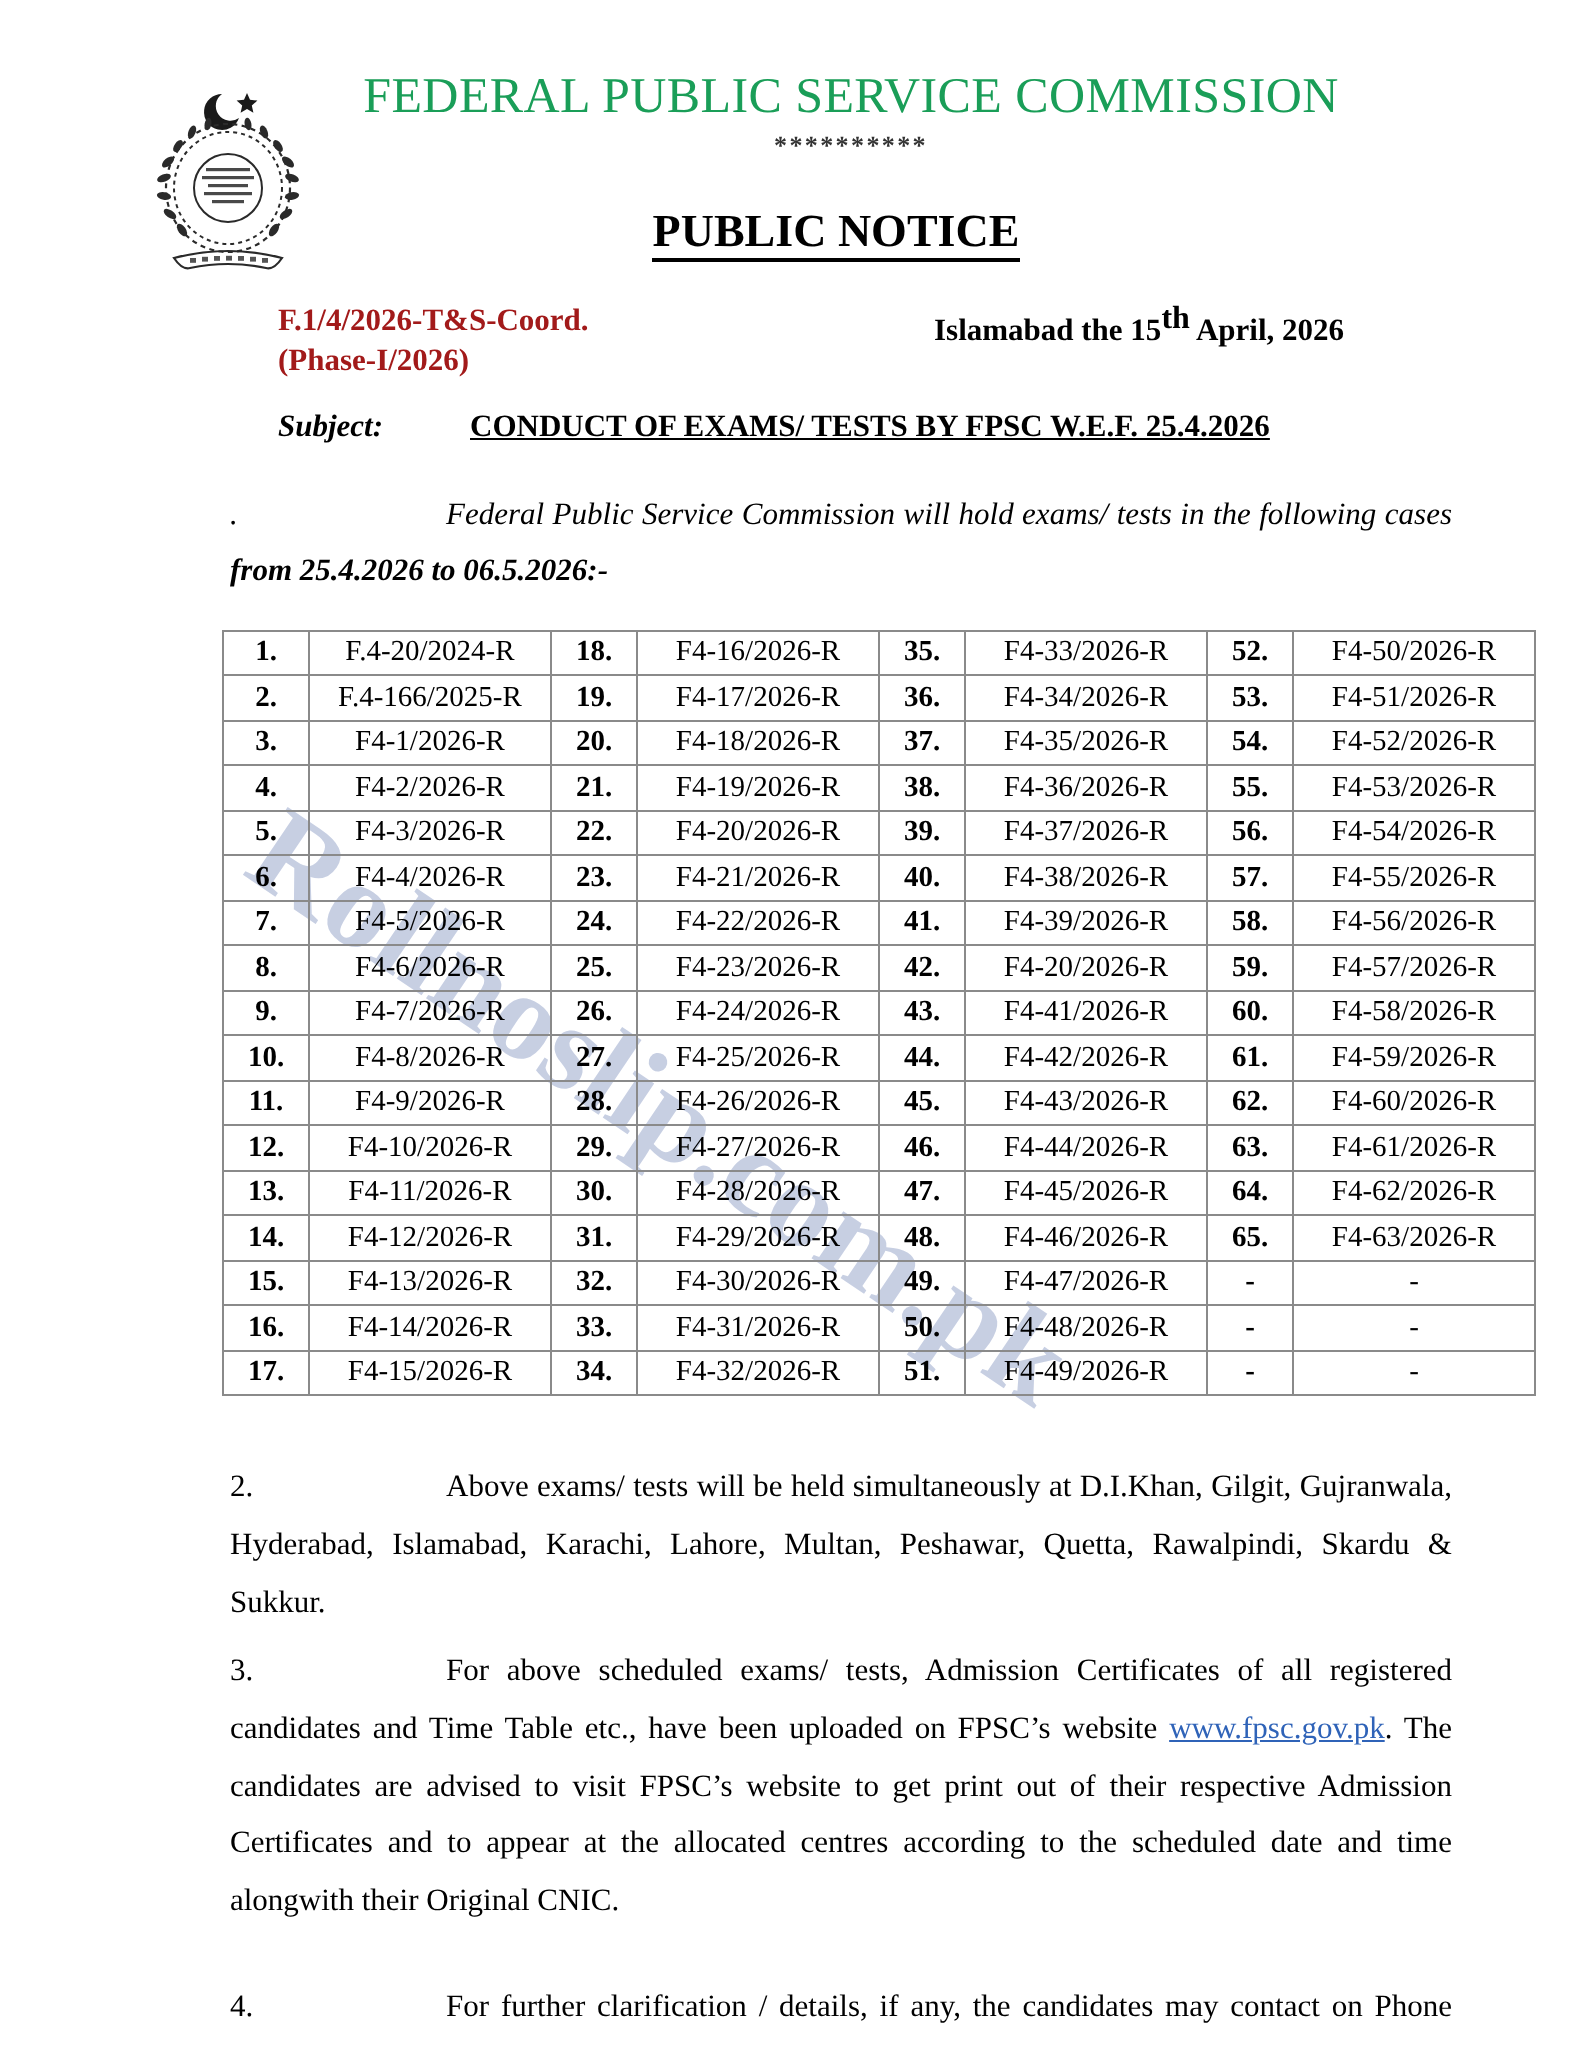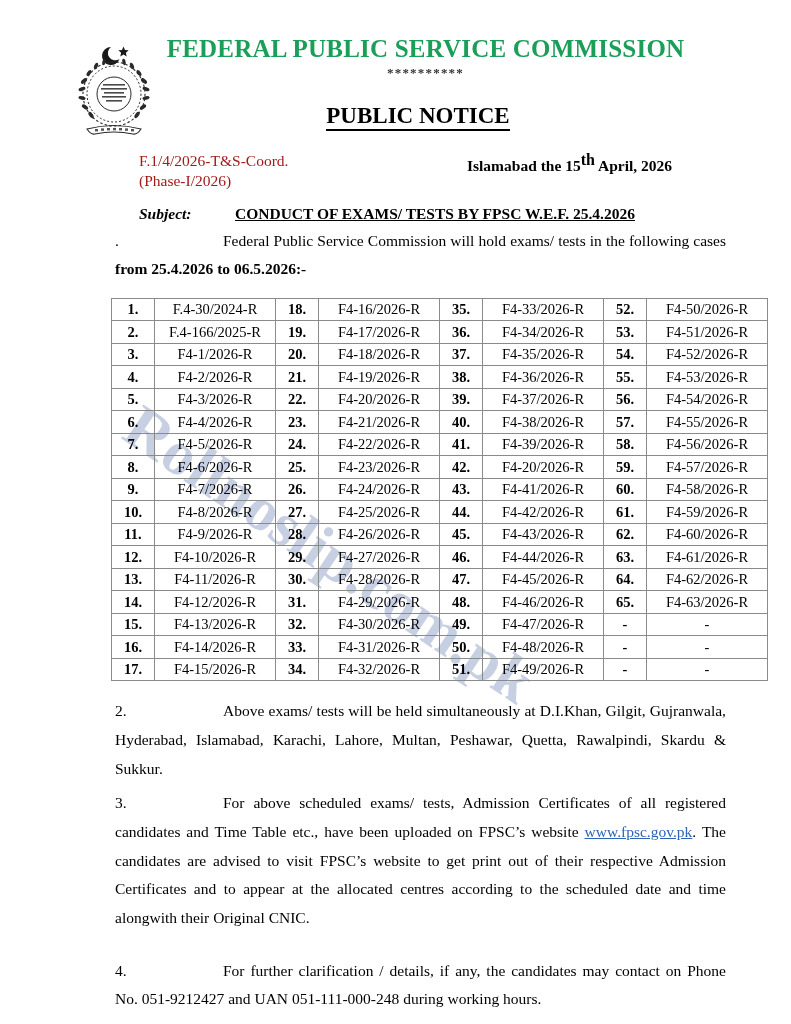--- a/index.html
+++ b/index.html
@@ -51,21 +51,21 @@
   .emblem {
     position: absolute;
     left: 70px;
     top: 36px;
     width: 86px;
     height: 110px;
   }
   .org-title {
     text-align: center;
     font-size: 25px;
-    font-weight: bold;
+    font-weight: normal;
     color: #1a9e58;
     letter-spacing: .2px;
     padding-left: 60px;
     line-height: 1.1;
   }
   .stars {
     text-align: center;
     font-size: 13px;
     font-weight: bold;
     letter-spacing: 1.2px;
@@ -87,21 +87,21 @@
 
   
   .refrow {
     position: relative;
     margin-top: 22px;
     padding: 0 60px 0 138px;
     min-height: 44px;
   }
   .refno {
     color: #a21a1a;
-    font-weight: normal;
+    font-weight: bold;
     font-size: 15.5px;
     line-height: 1.35;
     float: left;
   }
   .datetxt {
     position: absolute;
     left: 466px;
     top: 0;
     font-weight: bold;
     font-size: 15.5px;
@@ -119,21 +119,21 @@
   .subject .lbl { display: inline-block; width: 96px; font-style: italic; }
   .subject .val { text-decoration: underline; }
 
   
   .para {
     margin: 0 64px 0 114px;
     font-size: 15.5px;
     line-height: 1.85;
     text-align: justify;
   }
-  .para.first { margin-top: 4px; }
+  .para.first { margin-top: 21px; font-style: italic; }
   .para .num {
     display: inline-block;
     width: 108px;
   }
   .para b { font-weight: bold; }
   .link {
     color: #2f63b8;
     text-decoration: underline;
   }
 
@@ -253,21 +253,21 @@
 
   <div class="para first">
     <span class="num">.</span><span>Federal Public Service Commission will hold exams/ tests in the following cases </span><b>from 25.4.2026 to 06.5.2026:-</b>
   </div>
 
   <div class="tablewrap">
     <table class="cases">
       <tbody id="cases-body">
           <tr>
             <td class="idx">1.</td>
-            <td class="val">F.4-30/2024-R</td>
+            <td class="val">F.4-20/2024-R</td>
             <td class="idx">18.</td>
             <td class="val">F4-16/2026-R</td>
             <td class="idx">35.</td>
             <td class="val">F4-33/2026-R</td>
             <td class="idx">52.</td>
             <td class="val">F4-50/2026-R</td>
           </tr>
           <tr>
             <td class="idx">2.</td>
             <td class="val">F.4-166/2025-R</td>
@@ -425,21 +425,21 @@
             <td class="val">F4-32/2026-R</td>
             <td class="idx">51.</td>
             <td class="val">F4-49/2026-R</td>
             <td class="idx">-</td>
             <td class="val">-</td>
           </tr>
         </tbody>
     </table>
   </div>
 
-  <div class="para" style="margin-top:16px">
+  <div class="para" style="margin-top:32px">
     <span class="num">2.</span><span>Above exams/ tests will be held simultaneously at D.I.Khan, Gilgit, Gujranwala, Hyderabad, Islamabad, Karachi, Lahore, Multan, Peshawar, Quetta, Rawalpindi, Skardu &amp; Sukkur.</span>
   </div>
 
   <div class="para" style="margin-top:6px">
     <span class="num">3.</span><span>For above scheduled exams/ tests, Admission Certificates of all registered candidates and Time Table etc., have been uploaded on FPSC’s website </span><span class="link">www.fpsc.gov.pk</span><span>. The candidates are advised to visit FPSC’s website to get print out of their respective Admission Certificates and to appear at the allocated centres according to the scheduled date and time alongwith their Original CNIC.</span>
   </div>
 
   <div class="para" style="margin-top:24px">
     <span class="num">4.</span><span>For further clarification / details, if any, the candidates may contact on Phone No. 051-9212427 and UAN 051-111-000-248 during working hours.</span>
   </div>

